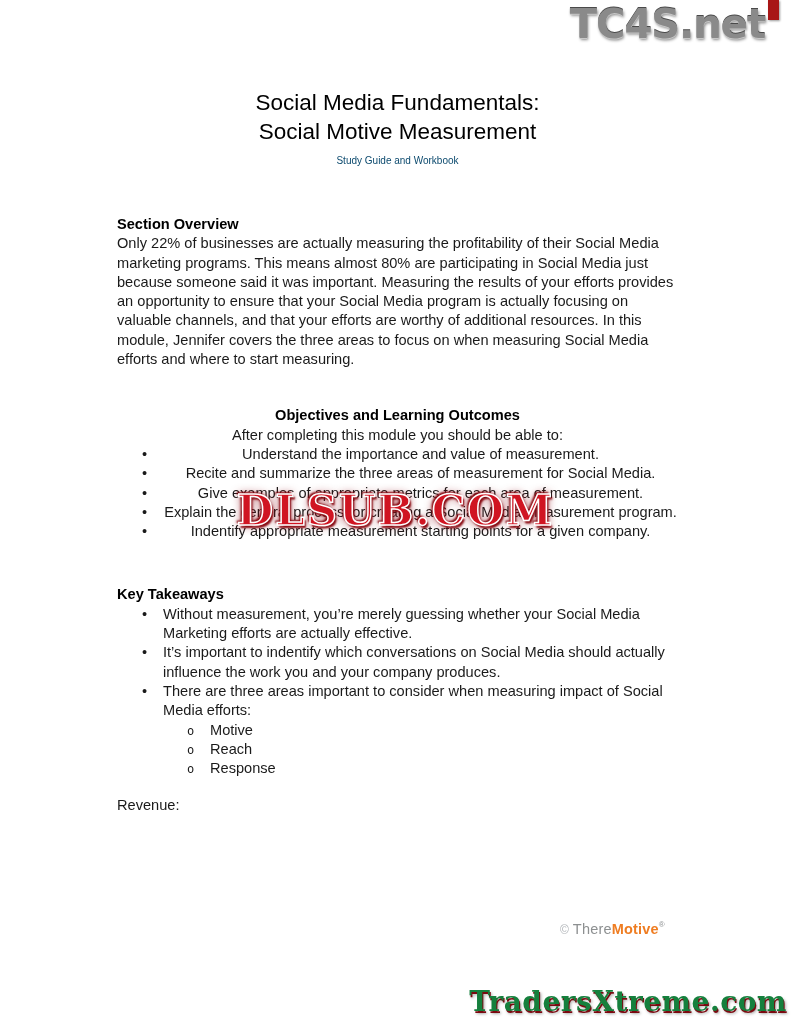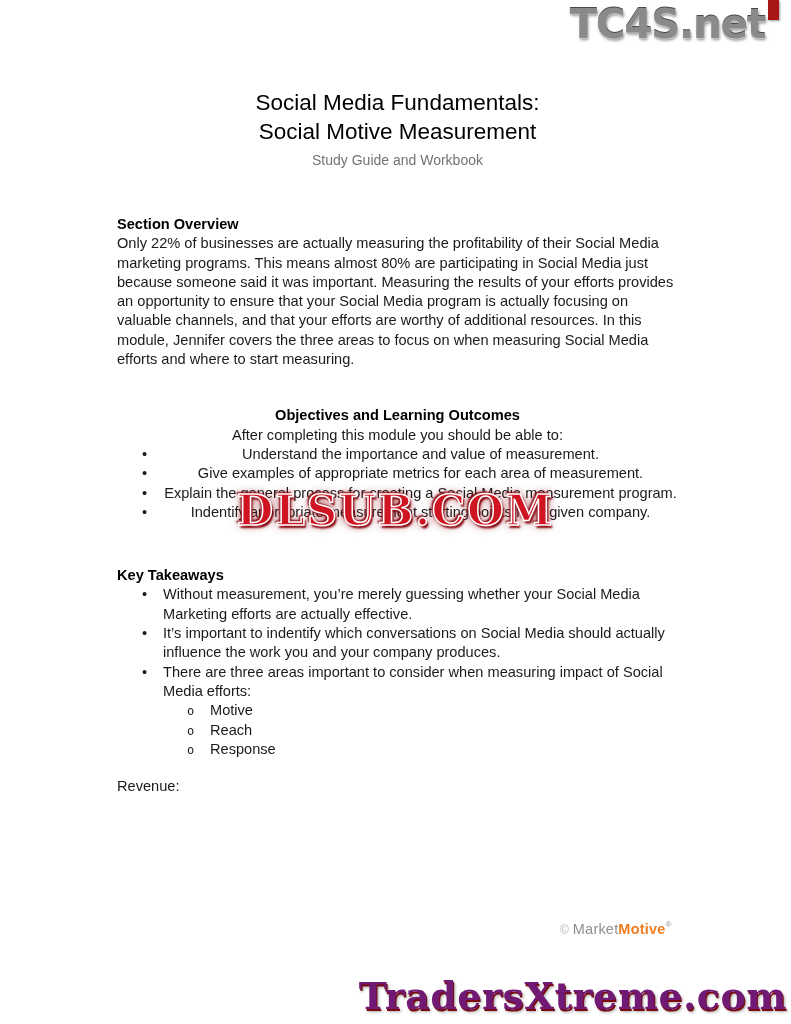--- a/index.html
+++ b/index.html
@@ -30,21 +30,21 @@
   }
 
   
   .content {
     position:absolute; left:117px; top:0;
     width:561px;
     font-size:14.6px; line-height:19.3px;
   }
   .title-block { text-align:center; padding-top:88px; }
   .title-line { font-size:22.5px; line-height:29px; font-weight:400; color:#000; }
-  .subtitle   { font-size:14px; line-height:23px; margin-top:3px; color:#737373; }
+  .subtitle   { font-size:10px; line-height:23px; margin-top:3px; color:#0c4a6e; }
 
   .heading { font-weight:700; color:#000; }
   .sec-overview  { margin-top:43px; }
   .sec-objectives{ margin-top:37px;text-align:center; }
   .sec-takeaways { margin-top:44px; }
   p.body { margin:0; }
 
   ul.bullets { list-style:none; }
   ul.bullets > li { position:relative; padding-left:46px; }
   ul.bullets > li::before {
@@ -77,22 +77,22 @@
   .mm { position:absolute; left:560px; top:920px; font-size:14.5px; white-space:nowrap; }
   .mm .c      { color:#b0b4b8; font-size:12px; margin-right:4px; }
   .mm .market { color:#8d9091; letter-spacing:.2px; }
   .mm .motive { color:#ef7d22; font-weight:700; letter-spacing:.2px; }
   .mm .reg    { color:#8d9091; font-size:8px; vertical-align:7px; }
 
   
   .traders {
     position:absolute; bottom:6px; right:4px;
     font-family:"DejaVu Serif", serif;
-    font-weight:700; font-size:38px; letter-spacing:.5px;
-    color:#701a75;
+    font-weight:700; font-size:28px; letter-spacing:.5px;
+    color:#15803d;
     text-shadow:1px 2px 0 #7a0a10, 2px 3px 3px rgba(0,0,0,.35);
     white-space:nowrap;
   }
 </style>
 </head>
 <body>
 
 <div class="page">
 
   <div class="tc4s">
@@ -110,20 +110,21 @@
     <div class="sec-overview">
       <div class="heading">Section Overview</div>
       <p class="body">Only 22% of businesses are actually measuring the profitability of their Social Media marketing programs. This means almost 80% are participating in Social Media just because someone said it was important. Measuring the results of your efforts provides an opportunity to ensure that your Social Media program is actually focusing on valuable channels, and that your efforts are worthy of additional resources. In this module, Jennifer covers the three areas to focus on when measuring Social Media efforts and where to start measuring.</p>
     </div>
 
     <div class="sec-objectives">
       <div class="heading">Objectives and Learning Outcomes</div>
       <p class="body">After completing this module you should be able to:</p>
       <ul class="bullets">
         <li><span>Understand the importance and value of measurement.</span></li>
+        <li><span>Recite and summarize the three areas of measurement for Social Media.</span></li>
         <li><span>Give examples of appropriate metrics for each area of measurement.</span></li>
         <li><span>Explain the general process for creating a Social Media measurement program.</span></li>
         <li><span>Indentify appropriate measurement starting points for a given company.</span></li>
       </ul>
     </div>
 
     <div class="sec-takeaways">
       <div class="heading">Key Takeaways</div>
       <ul class="bullets">
         <li><span>Without measurement, you’re merely guessing whether your Social Media Marketing efforts are actually effective.</span></li>
@@ -139,18 +140,18 @@
       </ul>
     </div>
 
     <div class="revenue">Revenue:</div>
 
   </div>
 
   <div class="dlsub">DLSUB.COM</div>
 
   <div class="mm">
-    <span class="c">©</span><span class="market">Market</span><span class="motive">Motive</span><span class="reg">®</span>
+    <span class="c">©</span><span class="market">There</span><span class="motive">Motive</span><span class="reg">®</span>
   </div>
 
   <div class="traders">TradersXtreme.com</div>
 
 </div>
 
 </body></html>

